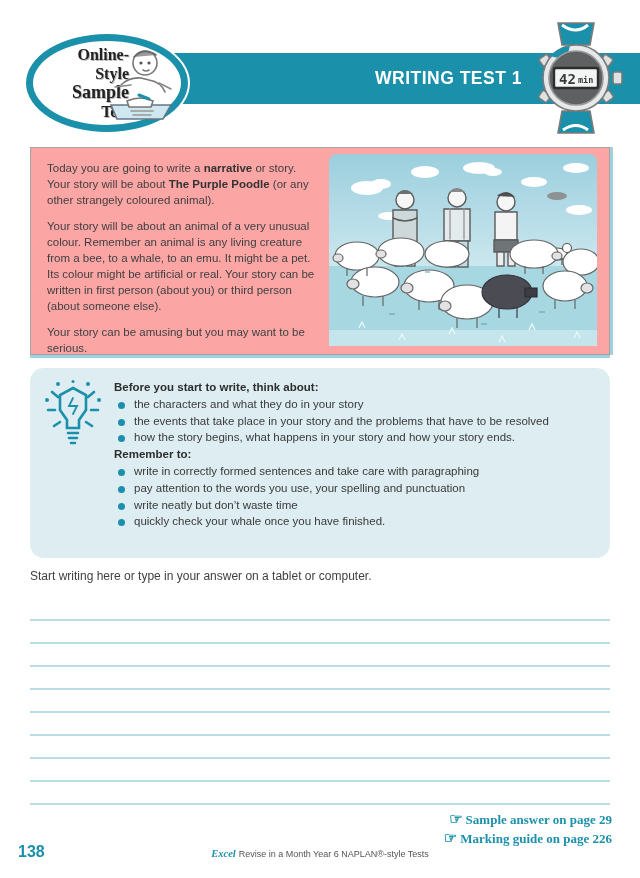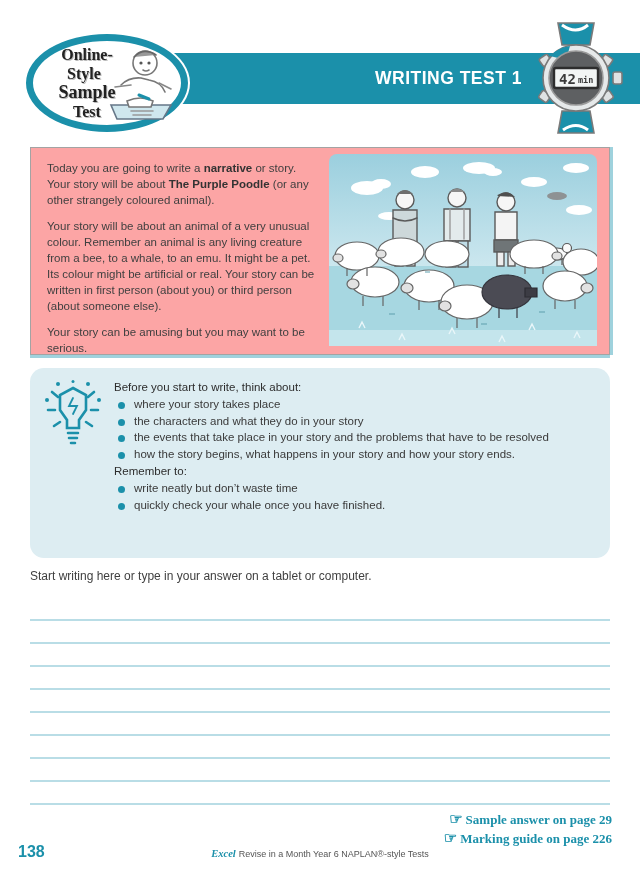--- a/index.html
+++ b/index.html
@@ -19,21 +19,21 @@
   .band-title {
     position:absolute; right:118px; top:0; height:51px; line-height:51px;
     color:#ffffff; font-weight:bold; font-size:17.5px; letter-spacing:.5px;
   }
   .logo {
     position:absolute; left:26px; top:34px; width:162px; height:98px;
     background:#ffffff; border:7px solid #1b90aa; border-radius:50%;
     box-shadow:0 0 0 2px #fff;
   }
   .logo-text {
-    position:absolute; left:12px; top:4px; width:84px; text-align:center;
+    position:absolute; left:12px; top:4px; width:84px; text-align:right;
     font-family:"Liberation Serif", serif; font-weight:bold; color:#222;
     font-size:16px; line-height:19px; text-shadow:1px 1px 0 #bbb;
   }
   .logo-text .l2 { margin-left:-6px; }
   .logo-text .l3 { font-size:18px; }
   .logo-sketch { position:absolute; right:2px; top:2px; }
   .watch { position:absolute; left:528px; top:22px; }
   
   .intro-box {
     position:absolute; left:30px; top:147px; width:580px; height:208px;
@@ -50,21 +50,21 @@
   
   .tip-box {
     position:absolute; left:30px; top:368px; width:580px; height:190px;
     background:#ddedf2; border-radius:14px;
   }
   .bulb { position:absolute; left:14px; top:12px; }
   .tip-content {
     position:absolute; left:84px; top:11px; width:486px;
     font-size:11.5px; line-height:16.8px; color:#3a3a3a;
   }
-  .tip-heading { font-weight:normal; color:#2d2d2d; }
+  .tip-heading { font-weight:bold; color:#2d2d2d; }
   .tip-list { list-style:none; }
   .tip-list li { position:relative; padding-left:20px; }
   .tip-list li::before {
     content:""; position:absolute; left:4px; top:6px;
     width:7px; height:7px; border-radius:50%; background:#1b90aa;
   }
   
   .write-prompt { position:absolute; left:30px; top:569px; font-size:12px; color:#3f3f3f; }
   .write-area { position:absolute; left:30px; top:598px; width:580px; }
   .write-line { height:23px; border-bottom:2px solid #b9dde6; }
@@ -250,27 +250,28 @@
       <circle cx="14" cy="4" r="2"></circle>
         <circle cx="44" cy="4" r="2"></circle>
       <circle cx="3" cy="20" r="2"></circle>
         <circle cx="55" cy="20" r="2"></circle>
       <circle cx="29" cy="1.5" r="1.5"></circle>
     </g>
   </svg>
   <div class="tip-content">
     <div class="tip-heading">Before you start to write, think about:</div>
     <ul class="tip-list">
-        <li>where your story takes place</li>
         <li>the characters and what they do in your story</li>
         <li>the events that take place in your story and the problems that have to be resolved</li>
         <li>how the story begins, what happens in your story and how your story ends.</li>
       </ul>
     <div class="tip-heading">Remember to:</div>
     <ul class="tip-list">
+        <li>write in correctly formed sentences and take care with paragraphing</li>
+        <li>pay attention to the words you use, your spelling and punctuation</li>
         <li>write neatly but don’t waste time</li>
         <li>quickly check your whale once you have finished.</li>
       </ul>
   </div>
 </div>
 
 <div class="write-prompt">Start writing here or type in your answer on a tablet or computer.</div>
 <div class="write-area">
     <div class="write-line"></div>
     <div class="write-line"></div>

